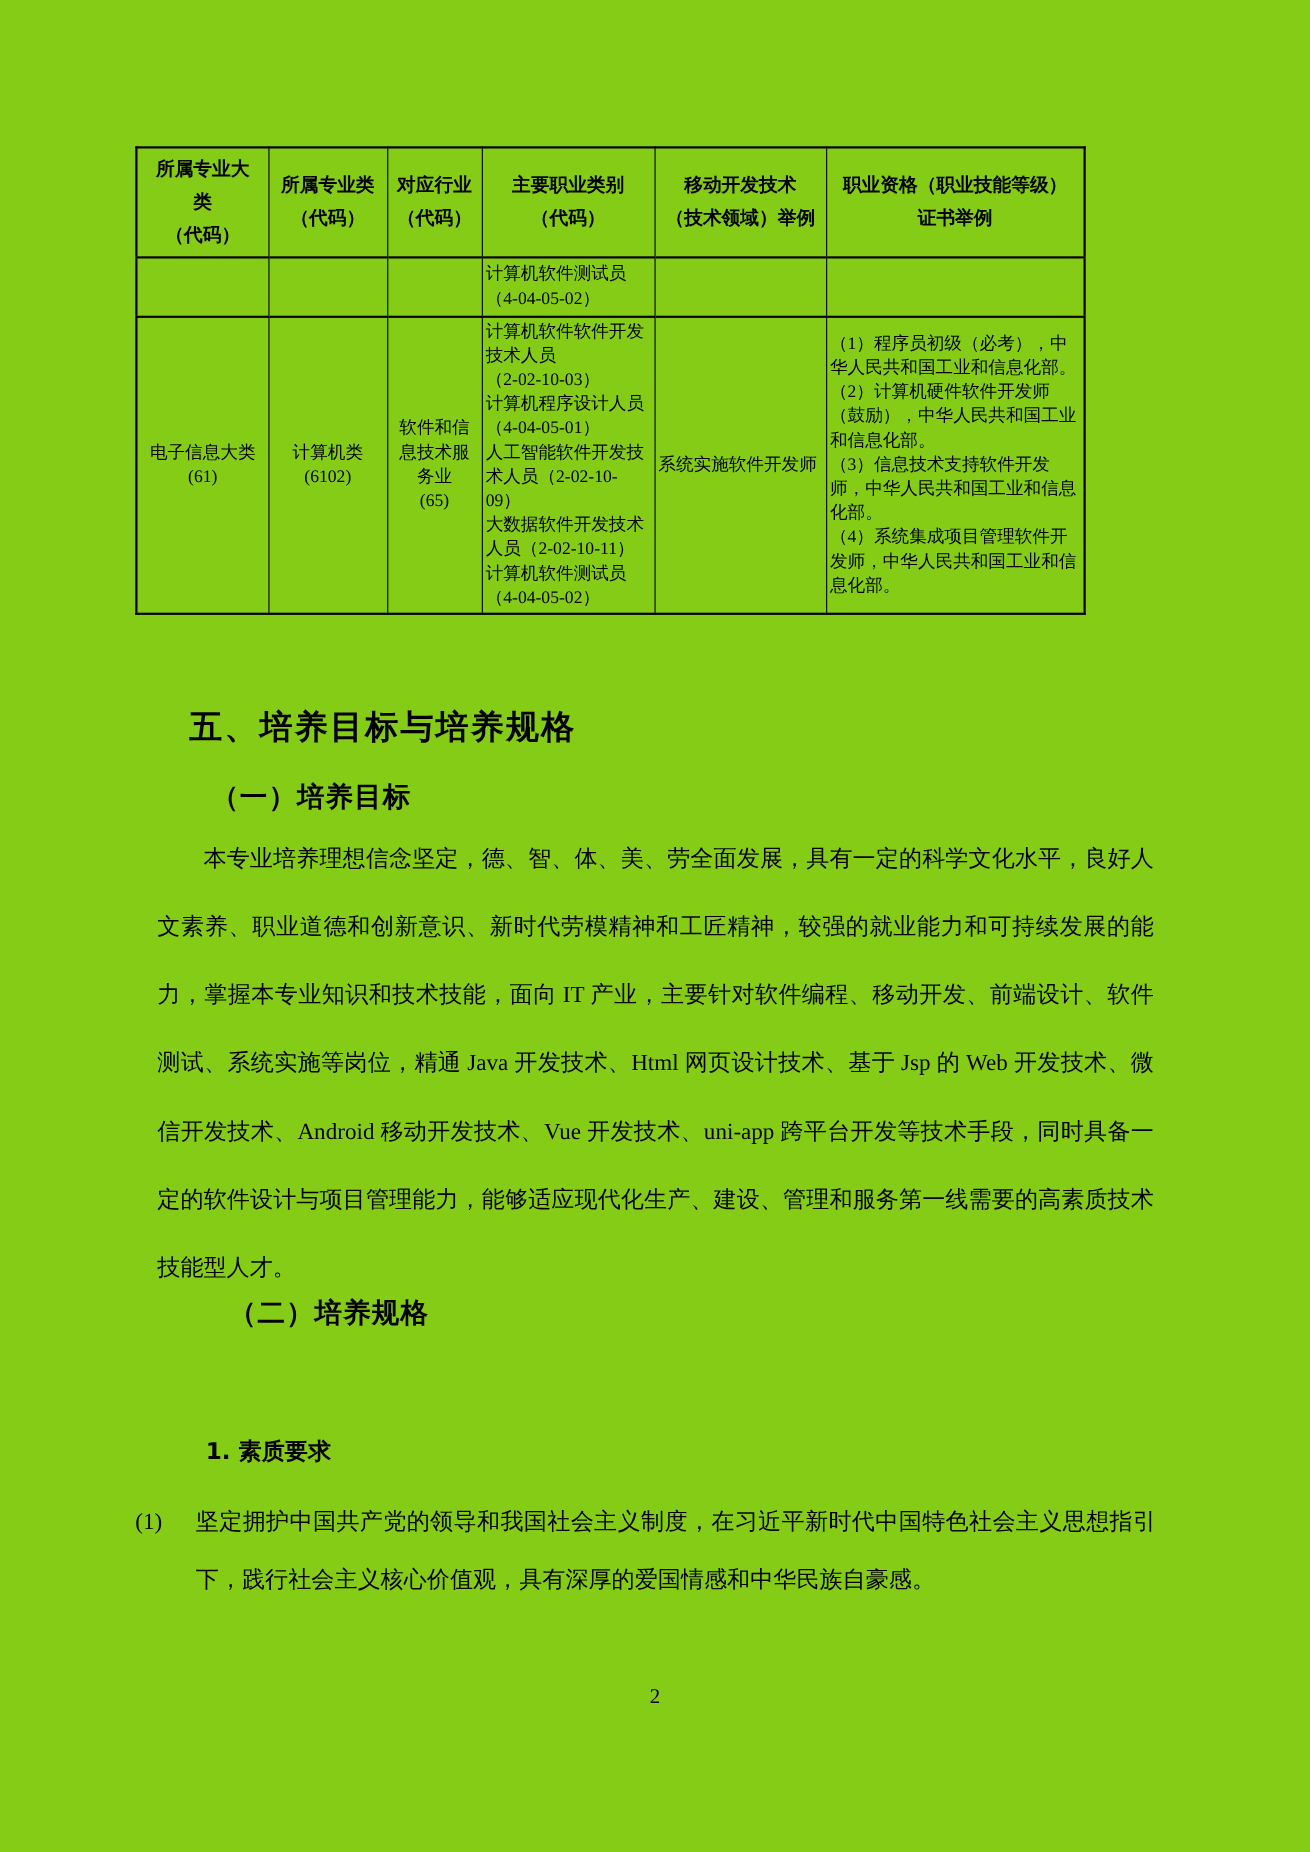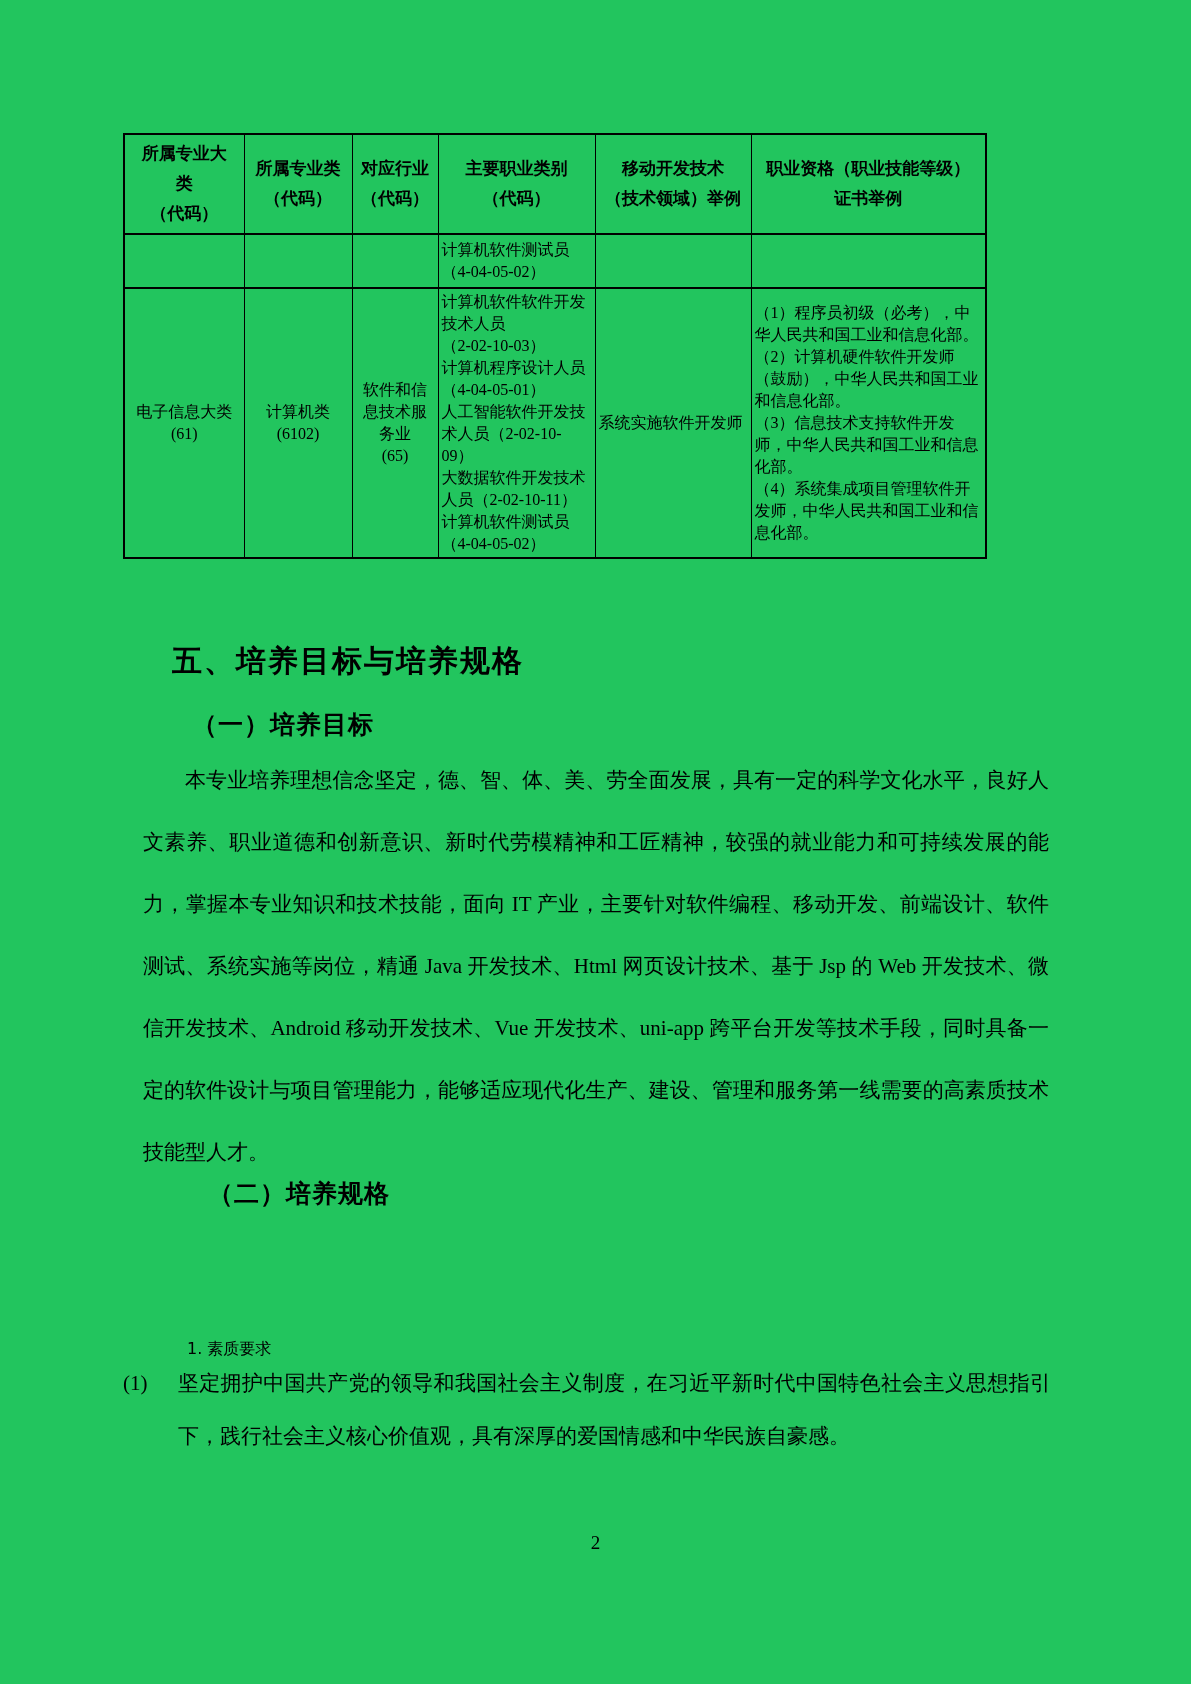--- a/index.html
+++ b/index.html
@@ -3,21 +3,21 @@
 <meta charset="utf-8">
 <style>
   * { margin: 0; padding: 0; box-sizing: border-box; }
   html, body { background: #ffffff; }
   body {
     width: 1191px; height: 1684px;
     position: relative;
     font-family: "Liberation Serif", "DejaVu Serif", serif;
     color: #000000;
   }
-  .page { position: absolute; inset: 0; background: #22c55e; overflow: hidden; }
+  .page { position: absolute; inset: 0; background: #84cc16; overflow: hidden; }
 
   
   table.doc-table {
     position: absolute; top: 133px; left: 123px;
     width: 862px;
     border-collapse: collapse;
     table-layout: fixed;
     border: 2px solid #000;
     font-size: 16px;
     line-height: 22px;
@@ -61,23 +61,22 @@
   .body-para {
     position: absolute; left: 143px; width: 906px;
     font-size: 21px; line-height: 62px;
     text-align: justify; text-justify: inter-ideograph;
     text-indent: 2em;
   }
   .p1 { top: 749px; }
   .p2 { top: 1248px; text-align: left; }
   .h3 {
     position: absolute; top: 1305px; left: 187px;
-    font-size: 16px; font-weight: normal;
+    font-size: 21px; font-weight: bold;
     font-family: "DejaVu Sans", "Liberation Sans", sans-serif;
-    margin-top: 34px;
   }
   .list-item {
     position: absolute; top: 1357px; left: 123px; width: 928px;
     font-size: 21px; line-height: 53px;
     display: flex; align-items: flex-start;
   }
   .list-item .marker { flex: 0 0 55px; }
   .list-item .item-text { flex: 1 1 auto; text-align: justify; }
 
   .page-number {

